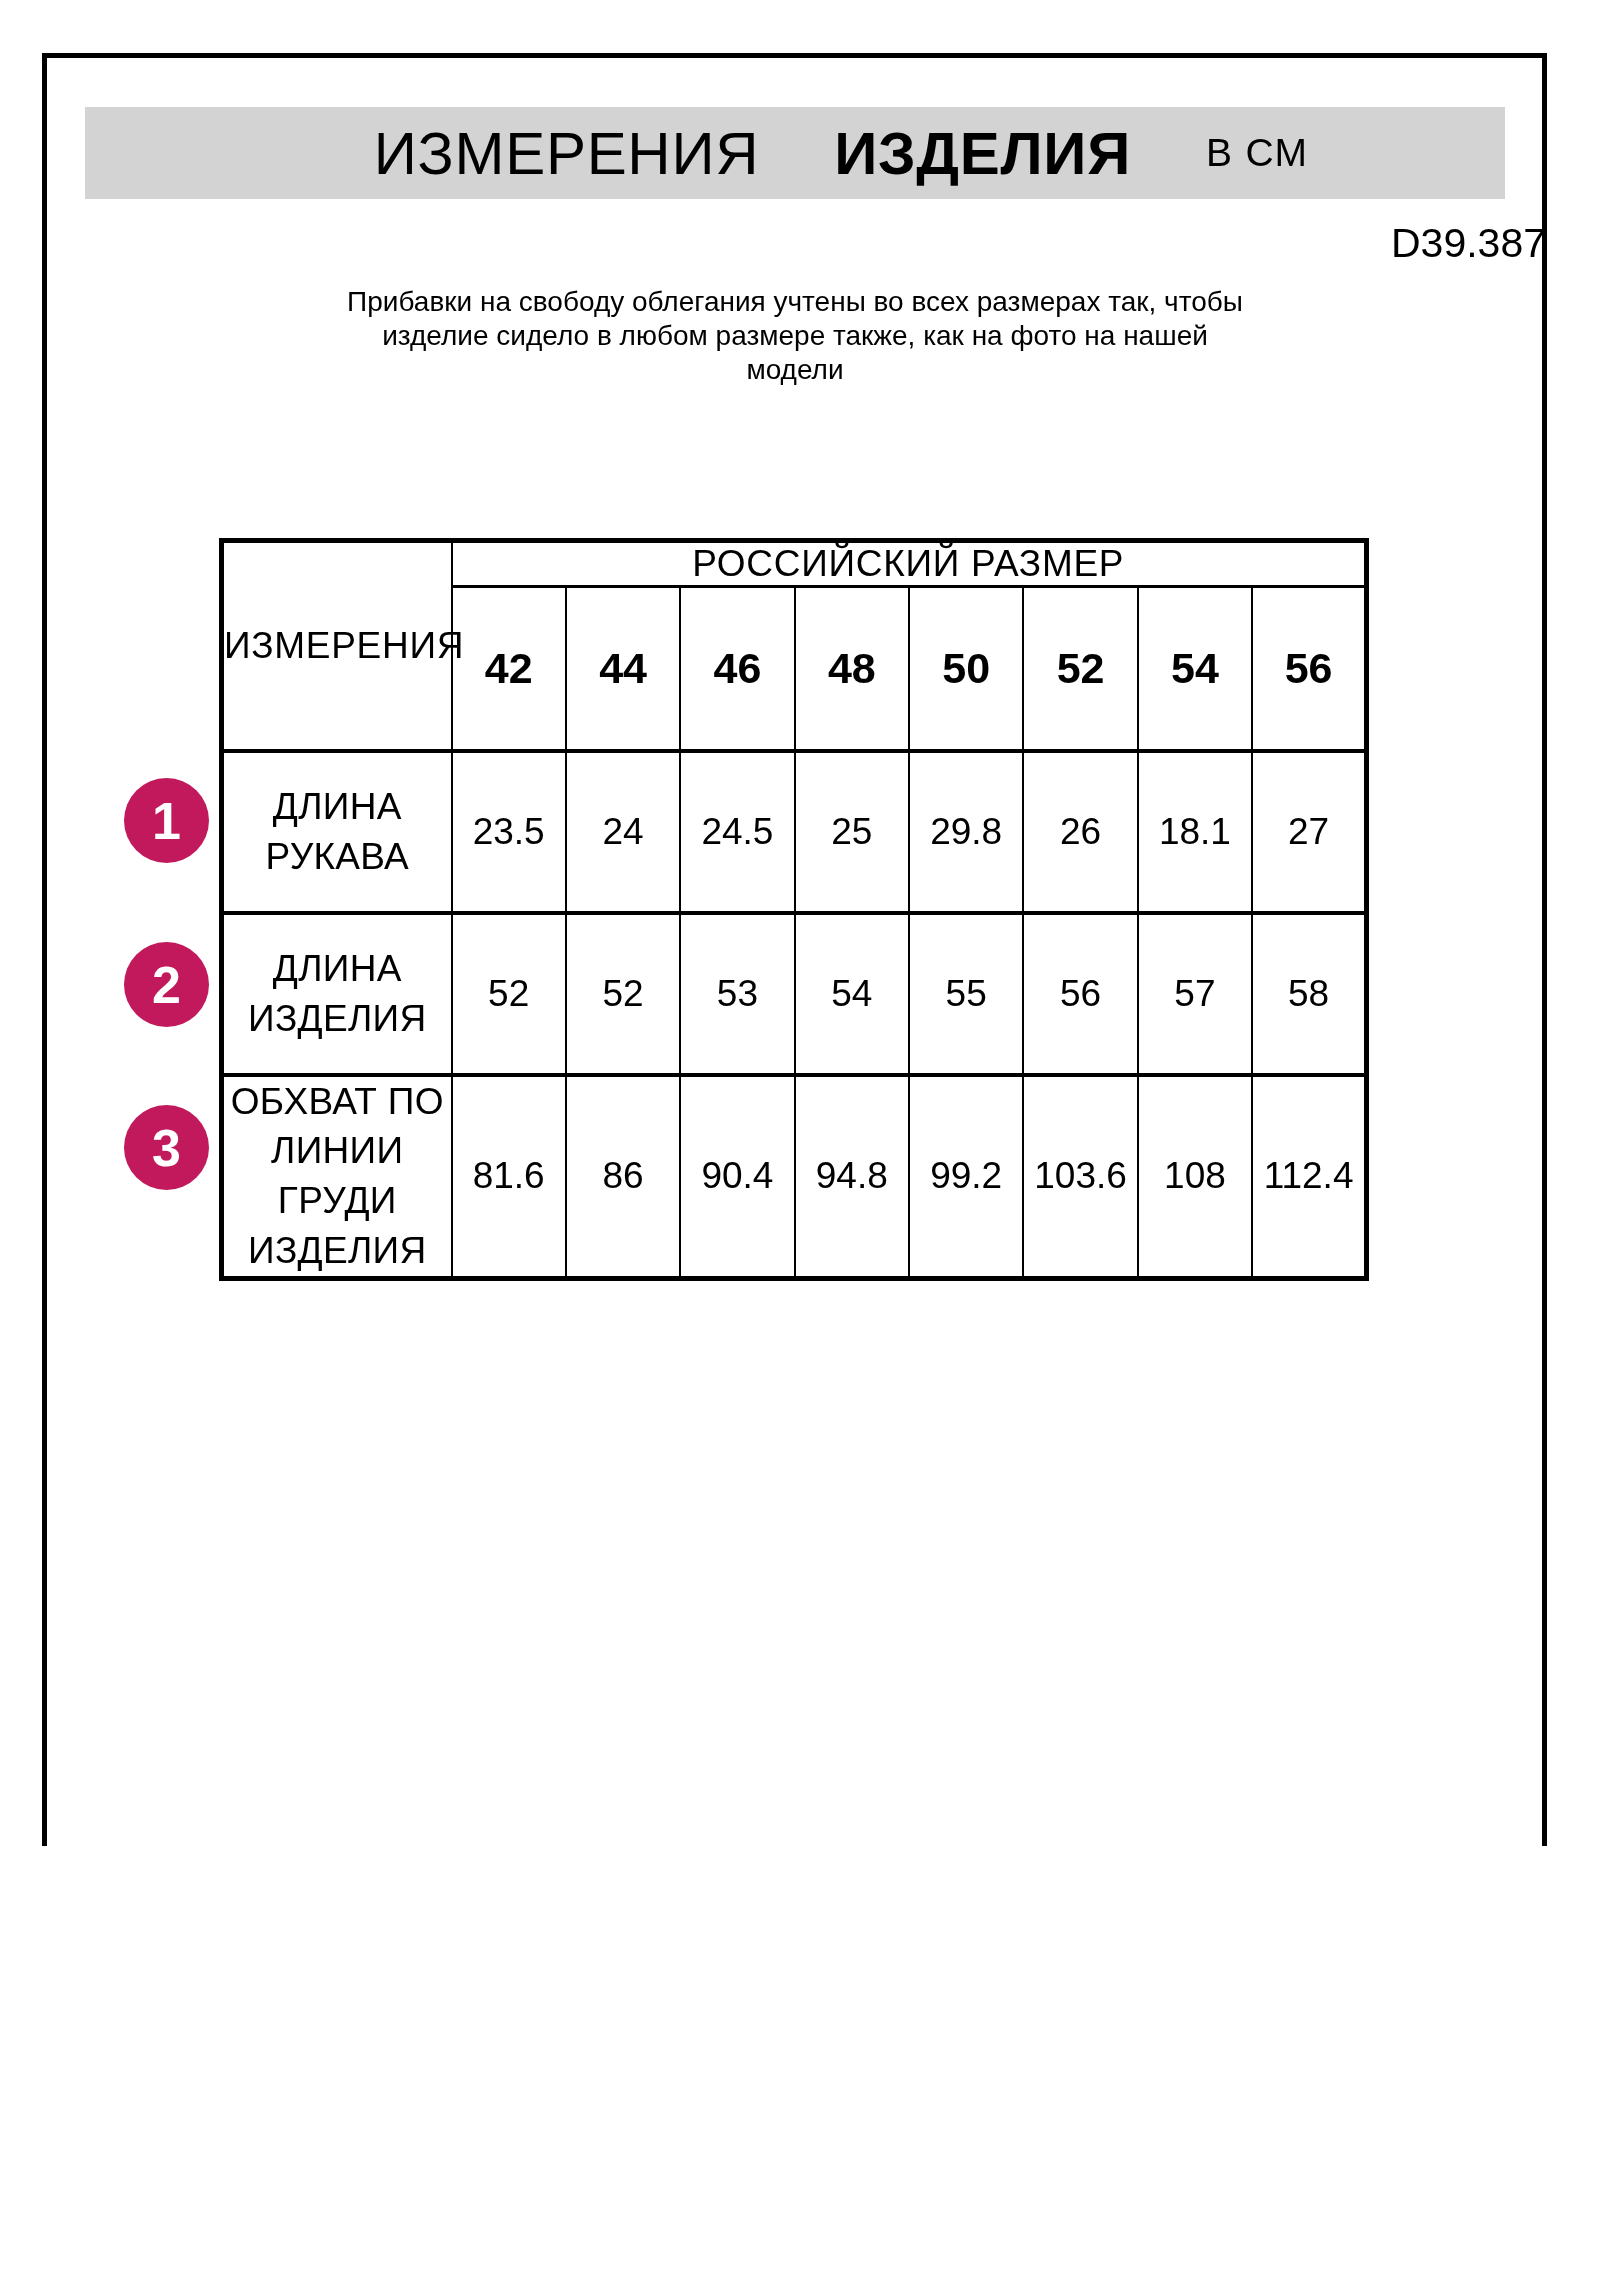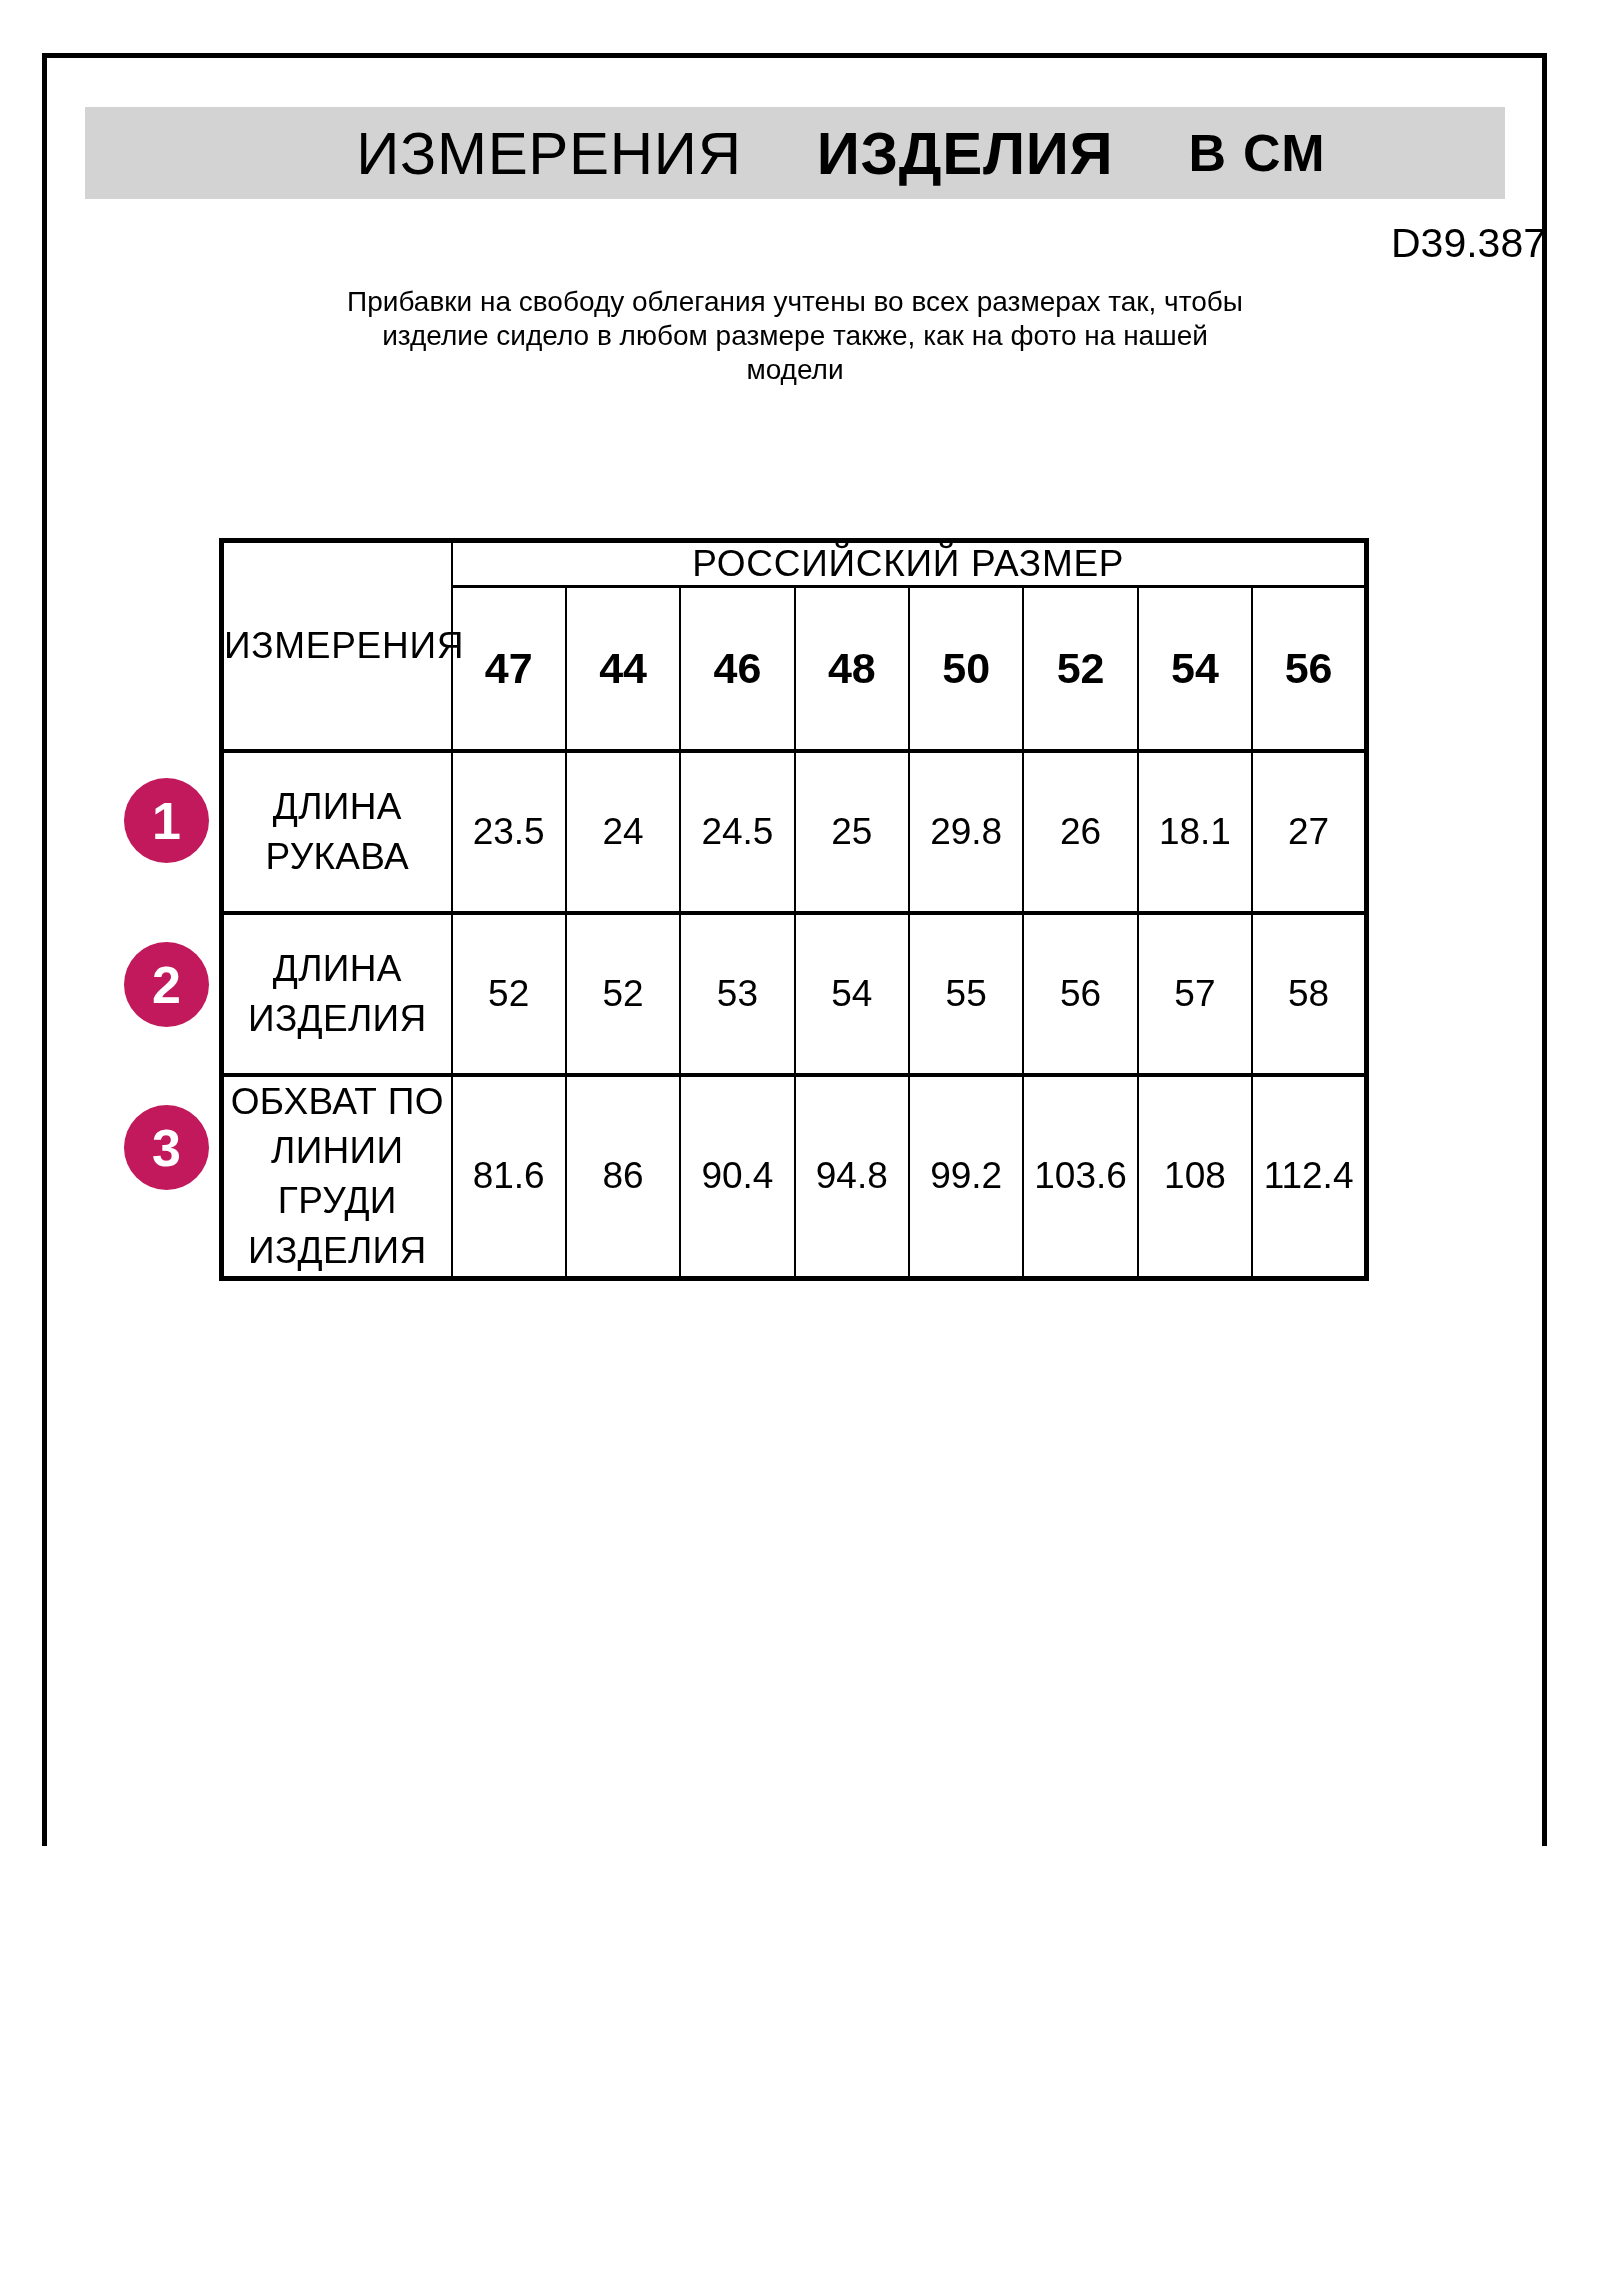--- a/index.html
+++ b/index.html
@@ -25,21 +25,21 @@
     display:flex;
     align-items:center;
     justify-content:center;
     padding-left:92px;
     box-sizing:border-box;
     gap:75px;
     white-space:nowrap;
   }
   .title-main{font-size:60px;font-weight:400;letter-spacing:0.7px;}
   .title-bold{font-size:60px;font-weight:700;letter-spacing:0.7px;}
-  .title-units{font-size:52px;font-weight:700;letter-spacing:1.3px;}
+  .title-units{font-size:39px;font-weight:400;letter-spacing:1.3px;}
   .article{
     position:absolute;
     left:44px;top:220px;width:1502px;
     text-align:right;
     font-size:41px;font-weight:400;
   }
   .desc{
     position:absolute;
     left:44px;top:285px;width:1502px;
     text-align:center;
@@ -120,21 +120,21 @@
     <colgroup>
       <col class="c0">
       <col span="8">
     </colgroup>
     <tbody>
       <tr class="group-row">
         <td class="corner" rowspan="2">ИЗМЕРЕНИЯ</td>
         <td class="group" colspan="8">РОССИЙСКИЙ РАЗМЕР</td>
       </tr>
       <tr class="sizes-row">
-        <td>47</td>
+        <td>42</td>
         <td>44</td>
         <td>46</td>
         <td>48</td>
         <td>50</td>
         <td>52</td>
         <td>54</td>
         <td>56</td>
       </tr>
       <tr class="data-row">
         <td class="rowlabel">ДЛИНА РУКАВА</td>

